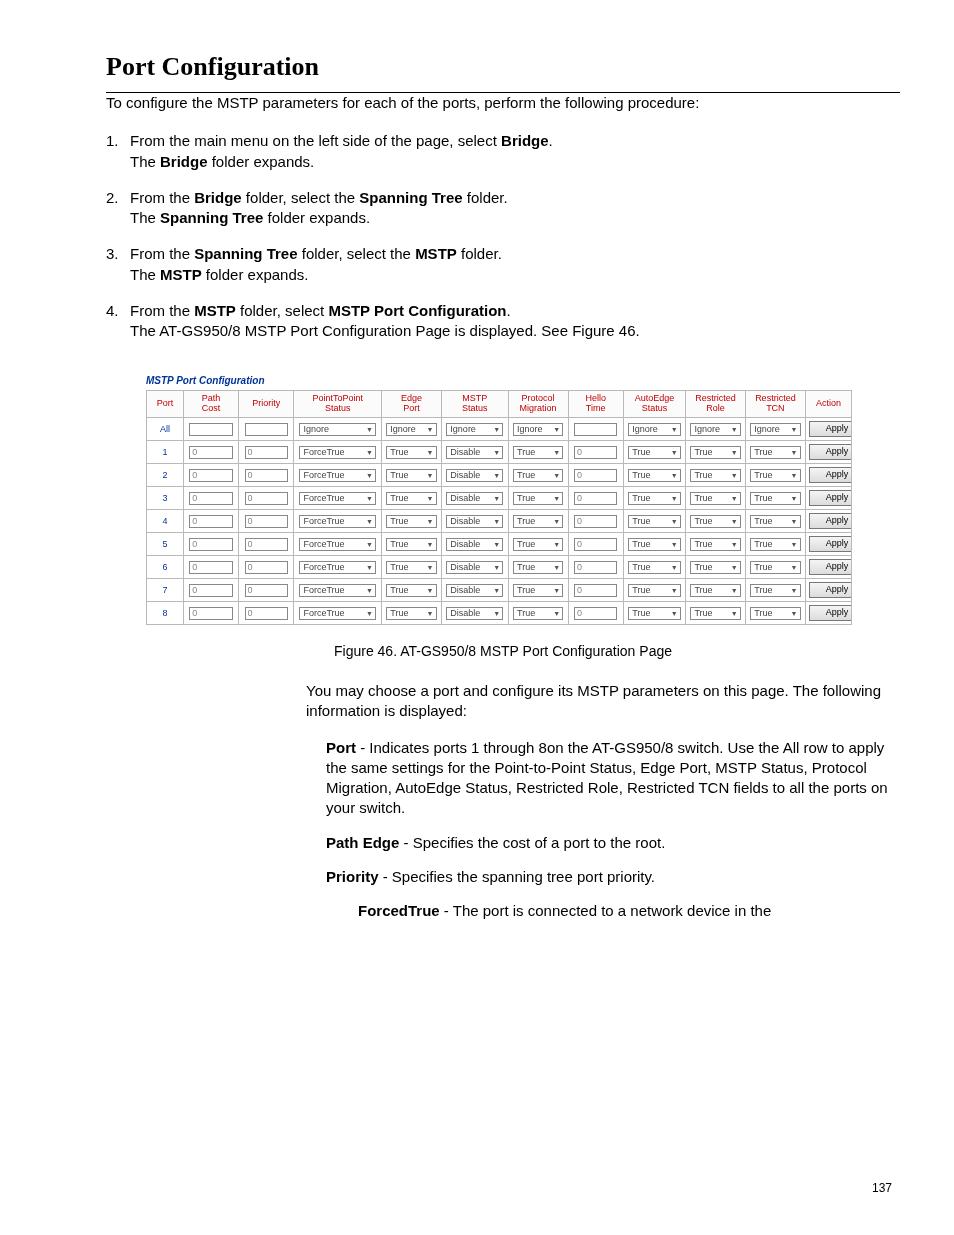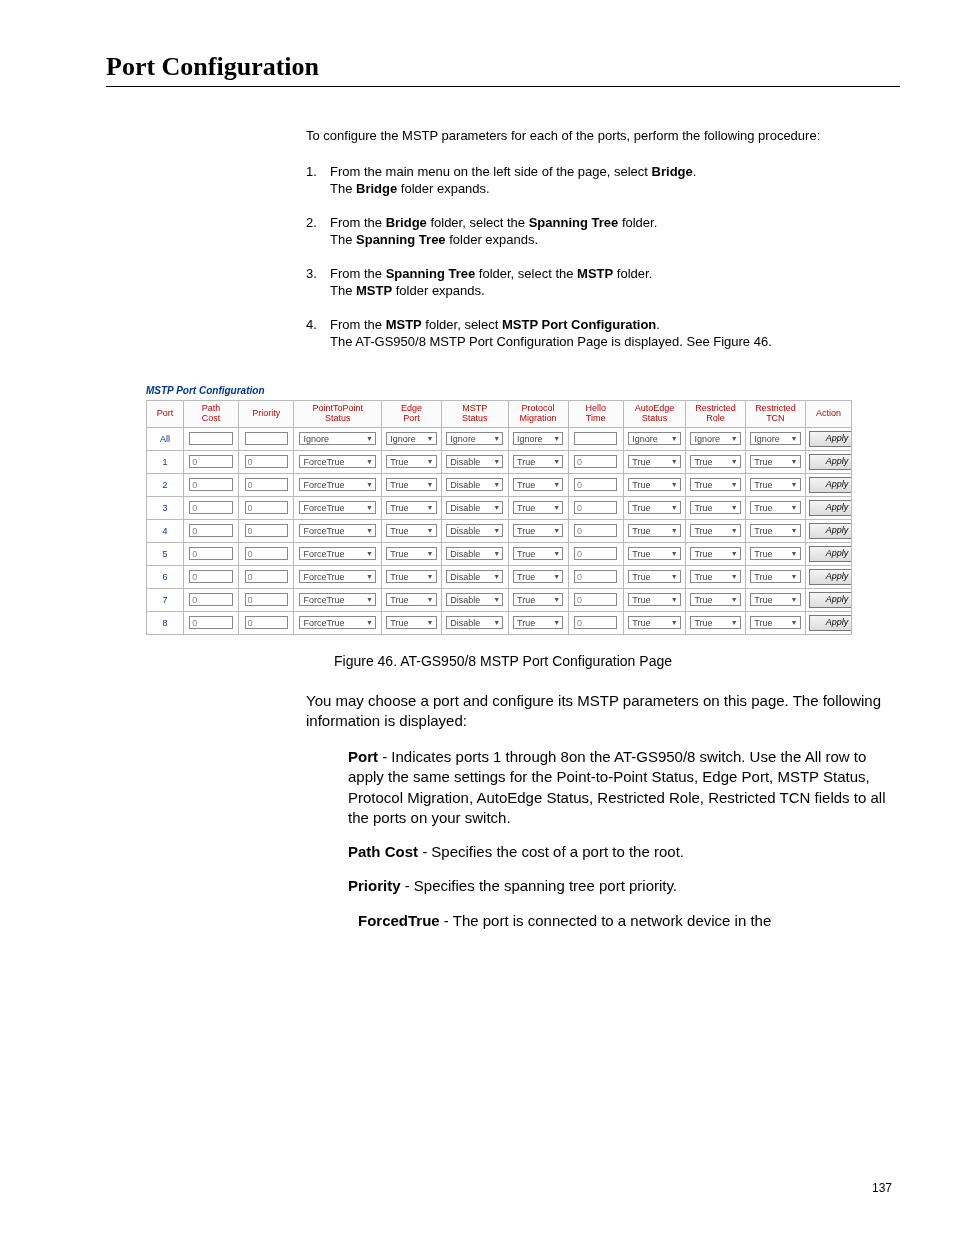--- a/index.html
+++ b/index.html
@@ -20,26 +20,24 @@
     text-align: right;
     font-size: 12px;
     color: #222;
     margin-bottom: 44px;
   }
   .section-title {
     font-family: "Times New Roman", Times, serif;
     font-size: 26px;
     font-weight: bold;
     border-bottom: 1px solid #000;
-    padding-bottom: 4px;
-    margin-bottom: 40px;
+    padding-bottom: 10px;
   }
   .body-block {
-    margin-left: 200px;
-    font-size: 13px;
+    font-size: 15px;
     line-height: 1.35;
   }
   .intro {
     margin-bottom: 18px;
   }
   .step {
     display: flex;
     margin-bottom: 16px;
   }
   .step-num {
@@ -118,21 +116,20 @@
   .btn {
     display: inline-block;
     border: 1px solid #777;
     background: linear-gradient(#f5f5f5,#dcdcdc);
     font-size: 9px;
     padding: 0px 16px;
     height: 14px;
     line-height: 13px;
     cursor: pointer;
     color: #000;
-    font-style: italic;
   }
 
   .col-port { width: 32px; }
   .col-path { width: 48px; }
   .col-prio { width: 48px; }
   .col-p2p  { width: 76px; }
   .col-edge { width: 52px; }
   .col-mstp { width: 58px; }
   .col-mig  { width: 52px; }
   .col-hello{ width: 48px; }
@@ -146,21 +143,21 @@
     font-size: 14px;
     margin: 10px 0 22px 0;
   }
 
   .desc-block {
     margin-left: 200px;
     font-size: 15px;
     line-height: 1.35;
   }
   .desc-para { margin-bottom: 16px; }
-  .desc-indent { margin-left: 42px; margin-bottom: 14px; }
+  .desc-indent { margin-left: 20px; margin-bottom: 14px; }
   .desc-indent2 { margin-left: 52px; margin-bottom: 8px; }
 
   .page-num {
     position: absolute;
     bottom: 40px;
     right: 62px;
     font-size: 12px;
     margin-top: 24px;
   }
 </style>
@@ -545,21 +542,21 @@
         </tbody>
     </table>
   </div>
 
   <div class="caption">Figure 46. AT-GS950/8 MSTP Port Configuration Page</div>
 
   <div class="desc-block">
     <div class="desc-para">You may choose a port and configure its MSTP parameters on this page. The following information is displayed:</div>
     <div id="desc-items">
         <div class="desc-indent"><span class="bold">Port</span> - Indicates ports 1 through 8on the AT-GS950/8 switch. Use the All row to apply the same settings for the Point-to-Point Status, Edge Port, MSTP Status, Protocol Migration, AutoEdge Status, Restricted Role, Restricted TCN fields to all the ports on your switch.</div>
-        <div class="desc-indent"><span class="bold">Path Cost</span> - Specifies the cost of a port to the root.</div>
+        <div class="desc-indent"><span class="bold">Path Edge</span> - Specifies the cost of a port to the root.</div>
         <div class="desc-indent"><span class="bold">Priority</span> - Specifies the spanning tree port priority.</div>
       </div>
     <div class="desc-indent2">
       <span class="bold">ForcedTrue</span><span> - The port is connected to a network device in the</span>
     </div>
   </div>
 </div>
 
 <div class="page-num">137</div>
 

